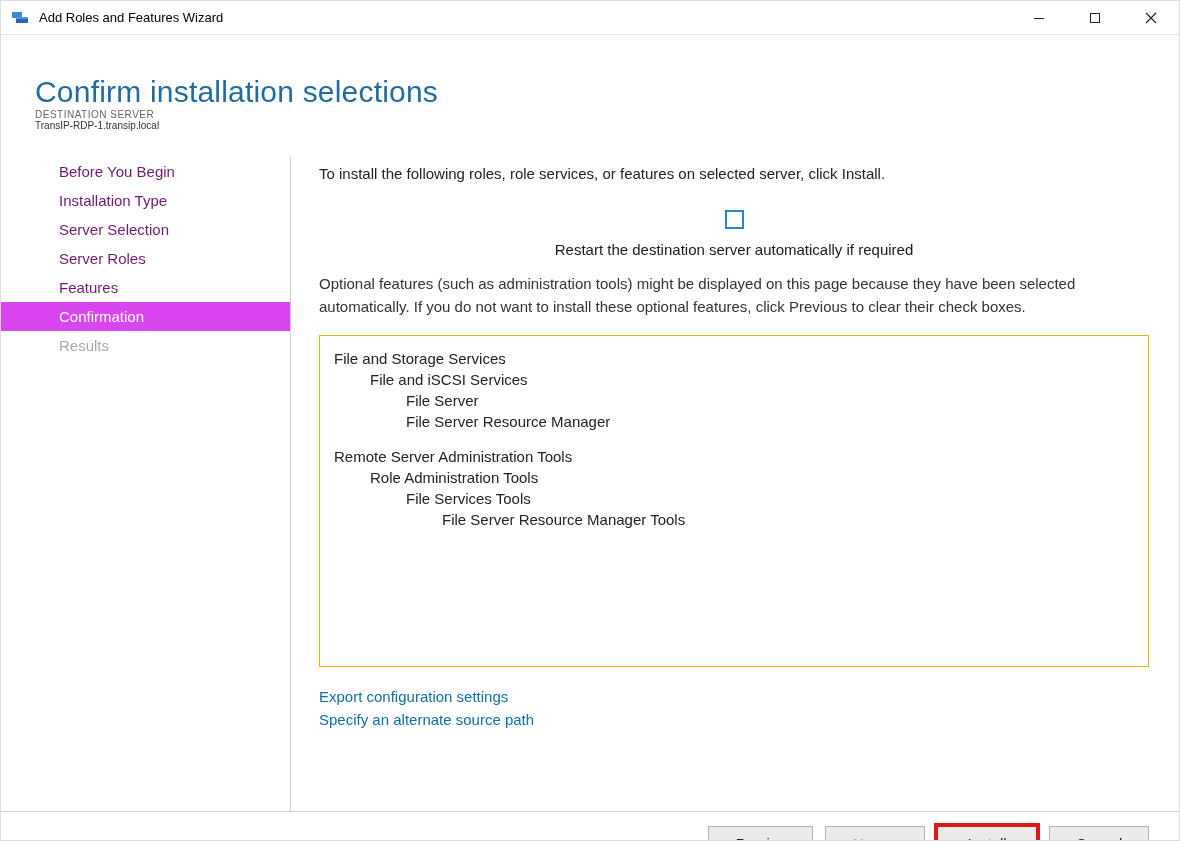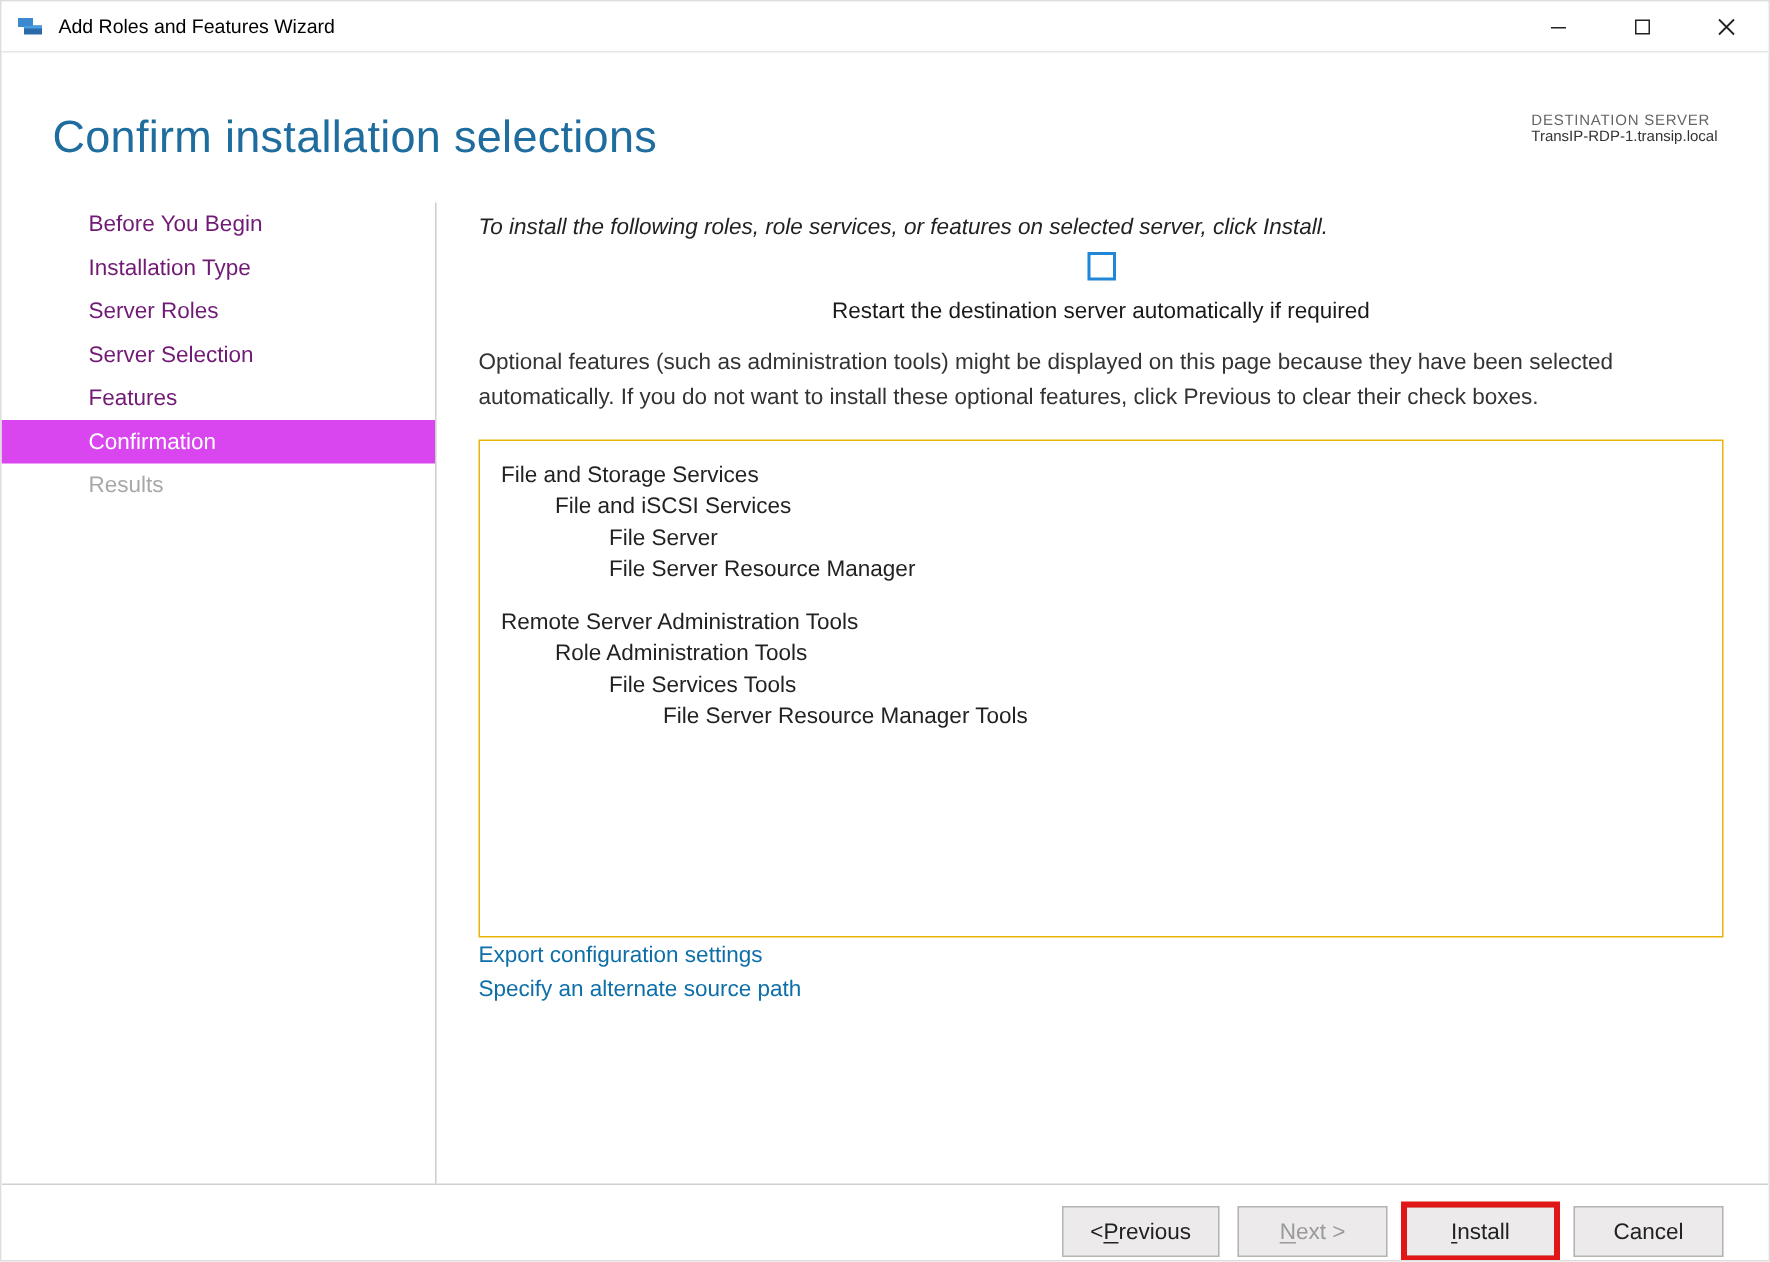--- a/index.html
+++ b/index.html
@@ -29,20 +29,21 @@
   .titlebar-controls { margin-left: auto; display: flex; height: 100%; }
   .tb-btn {
     width: 56px; display: flex; align-items: center; justify-content: center;
     font-size: 11px; color: #222;
   }
   .header {
     display: flex;
     padding: 40px 34px 0 34px;
     justify-content: space-between;
     align-items: flex-start;
+    flex-direction: column;
   }
   .page-title {
     font-size: 30px;
     font-weight: 300;
     color: #1f6d9e;
     letter-spacing: 0.2px;
   }
   .dest-block { text-align: left; font-size: 10px; color: #555; }
   .dest-label { text-transform: uppercase; letter-spacing: 0.5px; color:#666;}
   .dest-server { color: #333; }
@@ -68,41 +69,41 @@
   }
   .nav-item.disabled {
     color: #a8a8a8;
   }
   .main {
     flex: 1;
     padding: 8px 30px 0 28px;
     display: flex;
     flex-direction: column;
   }
-  .intro { font-size: 15px; color: #222; margin-bottom: 8px; font-style: italic; }
+  .intro { font-size: 15px; color: #222; margin-bottom: 28px; }
   .cb-row { display: flex; align-items: center; margin-bottom: 14px; gap: 12px; flex-direction: column;}
   .checkbox {
     width: 19px; height: 19px; border: 2px solid #1f86d8; background: #fff;
     display: inline-block;
   }
   .note { font-size: 15px; color: #333; line-height: 1.55; margin-bottom: 16px; }
   .listbox {
     border: 1px solid #eab308;
     padding: 14px 10px 2px 14px;
     height: 332px;
     font-size: 15px;
     color: #222;
     overflow-y: auto;
   }
   .lb-l0 { padding-left: 0; margin-bottom: 4px;}
   .lb-l1 { padding-left: 36px; margin-bottom: 4px;}
   .lb-l2 { padding-left: 72px; margin-bottom: 4px;}
   .lb-l3 { padding-left: 108px; margin-bottom: 4px;}
   .lb-sec { margin-top: 18px; }
-  .links { }
+  .links { margin-top: 18px; }
   .link { color: #0e6fa8; font-size: 15px; display: block; line-height: 1.55; }
   .footer {
     border-top: 1px solid #d0d0d0;
     padding: 14px 30px 14px 0;
     display: flex;
     justify-content: flex-end;
     gap: 12px;
     background: #fff;
   }
   .btn {
@@ -155,22 +156,22 @@
   <div class="dest-block">
     <div class="dest-label">DESTINATION SERVER</div>
     <div class="dest-server">TransIP-RDP-1.transip.local</div>
   </div>
 </div>
 
 <div class="body">
   <div class="sidebar">
     <div class="nav-item">Before You Begin</div>
     <div class="nav-item">Installation Type</div>
+    <div class="nav-item">Server Selection</div>
     <div class="nav-item">Server Roles</div>
-    <div class="nav-item">Server Selection</div>
     <div class="nav-item">Features</div>
     <div class="nav-item active">Confirmation</div>
     <div class="nav-item disabled">Results</div>
   </div>
 
   <div class="main">
     <div class="intro">To install the following roles, role services, or features on selected server, click Install.</div>
 
     <div class="cb-row">
       <span class="checkbox"></span>

